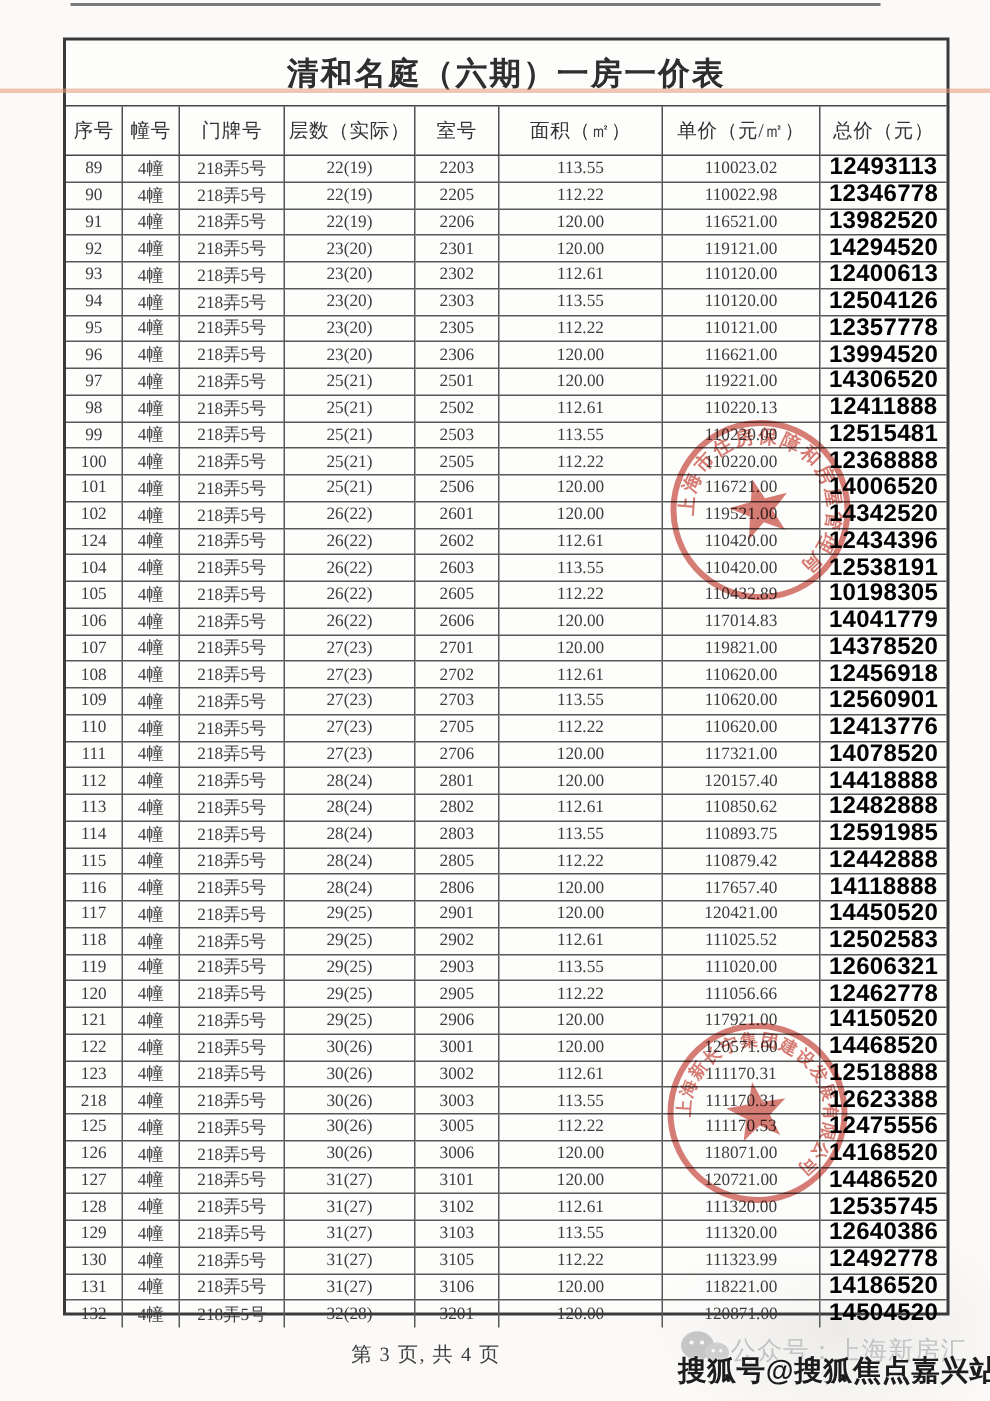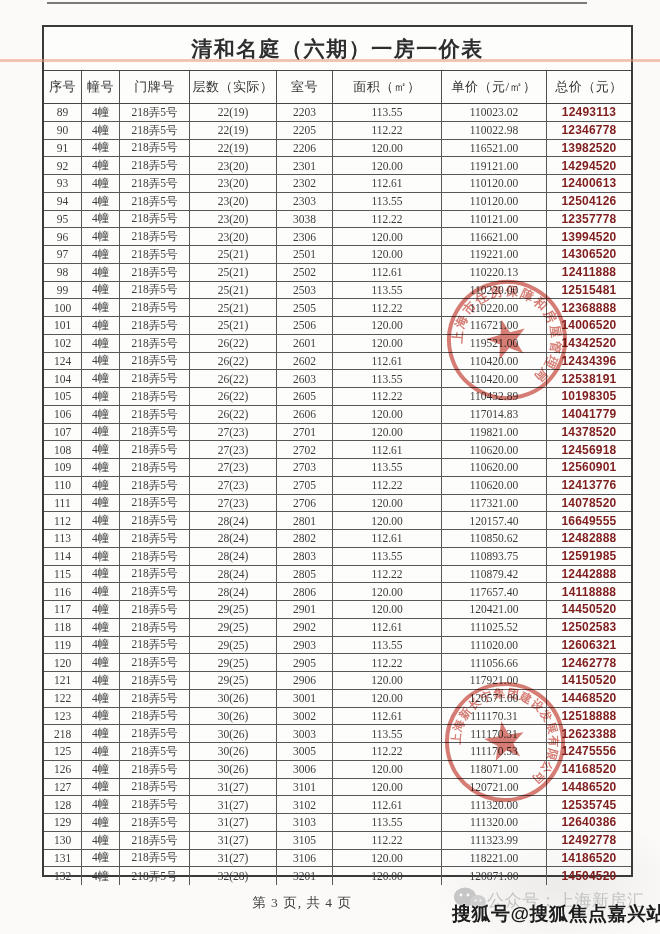--- a/index.html
+++ b/index.html
@@ -33,32 +33,32 @@
   .hcell{
     border-right:1px solid #4f4f4f;border-bottom:1.5px solid #454545;
     font-size:13px;color:#333;height:33px;letter-spacing:.5px;
   }
   .hcell:nth-child(8){border-right:none;}
   .body-grid{grid-auto-rows:17.75px;}
   .dcell{
     border-right:1px solid #585858;border-bottom:1px solid #585858;
     font-size:11.5px;color:#3d3d3d;
   }
-  .dcell:nth-child(8n){border-right:none;font-family:"Liberation Sans", sans-serif;font-weight:700;font-size:12px;color:#7f1d1d;letter-spacing:.2px;}
+  .dcell:nth-child(8n){border-right:none;font-family:"Liberation Sans", sans-serif;font-weight:700;font-size:16px;color:#000000;letter-spacing:.2px;}
   .dcell:nth-last-child(-n+8){border-bottom:none;}
 
   
   .stamp{position:absolute;width:140px;height:140px;z-index:6;mix-blend-mode:multiply;opacity:.72;}
   .stamp svg{width:100%;height:100%;}
   .stamp-1{left:437px;top:270px;}
   .stamp-2{left:435px;top:672px;}
 
   
   .footer{
-    position:absolute;left:52px;top:894px;width:500px;text-align:center;
+    position:absolute;left:34px;top:894px;width:500px;text-align:center;
     font-size:13.5px;color:#3f3f3f;letter-spacing:1px;z-index:3;
   }
 
   
   .wm-gray{
     position:absolute;left:487px;top:889px;z-index:3;
     font-family:"Liberation Sans", sans-serif;
     font-size:17px;color:#c3c3c3;font-weight:400;white-space:nowrap;letter-spacing:.5px;
   }
   .wechat-icon{position:absolute;left:453px;top:886px;z-index:3;}
@@ -134,21 +134,21 @@
       <div class="cell dcell">218弄5号</div>
       <div class="cell dcell">23(20)</div>
       <div class="cell dcell">2303</div>
       <div class="cell dcell">113.55</div>
       <div class="cell dcell">110120.00</div>
       <div class="cell dcell">12504126</div>
       <div class="cell dcell">95</div>
       <div class="cell dcell">4幢</div>
       <div class="cell dcell">218弄5号</div>
       <div class="cell dcell">23(20)</div>
-      <div class="cell dcell">3038</div>
+      <div class="cell dcell">2305</div>
       <div class="cell dcell">112.22</div>
       <div class="cell dcell">110121.00</div>
       <div class="cell dcell">12357778</div>
       <div class="cell dcell">96</div>
       <div class="cell dcell">4幢</div>
       <div class="cell dcell">218弄5号</div>
       <div class="cell dcell">23(20)</div>
       <div class="cell dcell">2306</div>
       <div class="cell dcell">120.00</div>
       <div class="cell dcell">116621.00</div>
@@ -273,21 +273,21 @@
       <div class="cell dcell">120.00</div>
       <div class="cell dcell">117321.00</div>
       <div class="cell dcell">14078520</div>
       <div class="cell dcell">112</div>
       <div class="cell dcell">4幢</div>
       <div class="cell dcell">218弄5号</div>
       <div class="cell dcell">28(24)</div>
       <div class="cell dcell">2801</div>
       <div class="cell dcell">120.00</div>
       <div class="cell dcell">120157.40</div>
-      <div class="cell dcell">16649555</div>
+      <div class="cell dcell">14418888</div>
       <div class="cell dcell">113</div>
       <div class="cell dcell">4幢</div>
       <div class="cell dcell">218弄5号</div>
       <div class="cell dcell">28(24)</div>
       <div class="cell dcell">2802</div>
       <div class="cell dcell">112.61</div>
       <div class="cell dcell">110850.62</div>
       <div class="cell dcell">12482888</div>
       <div class="cell dcell">114</div>
       <div class="cell dcell">4幢</div>

